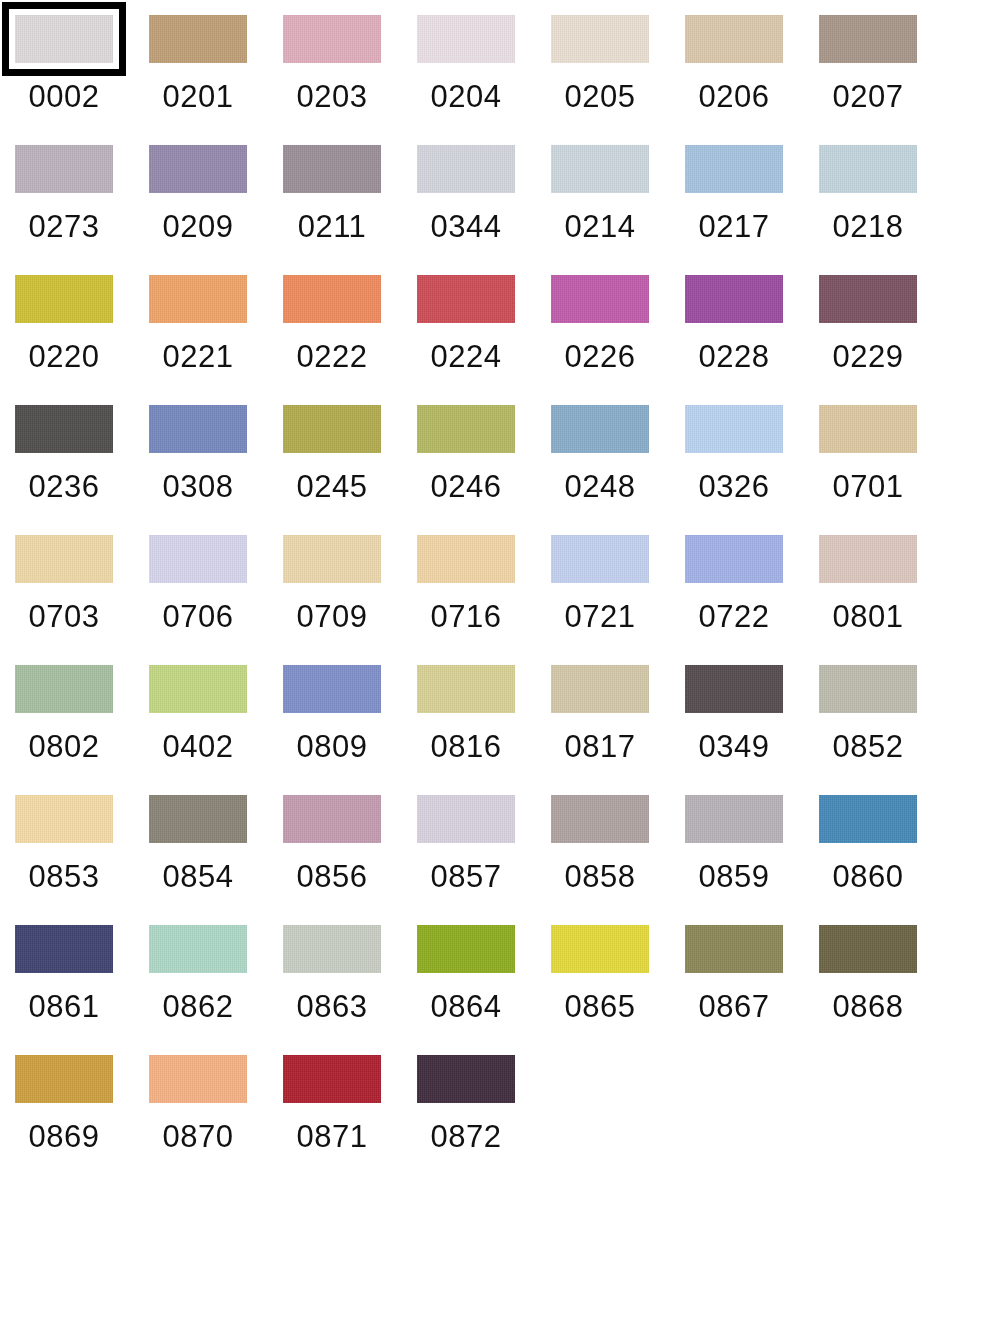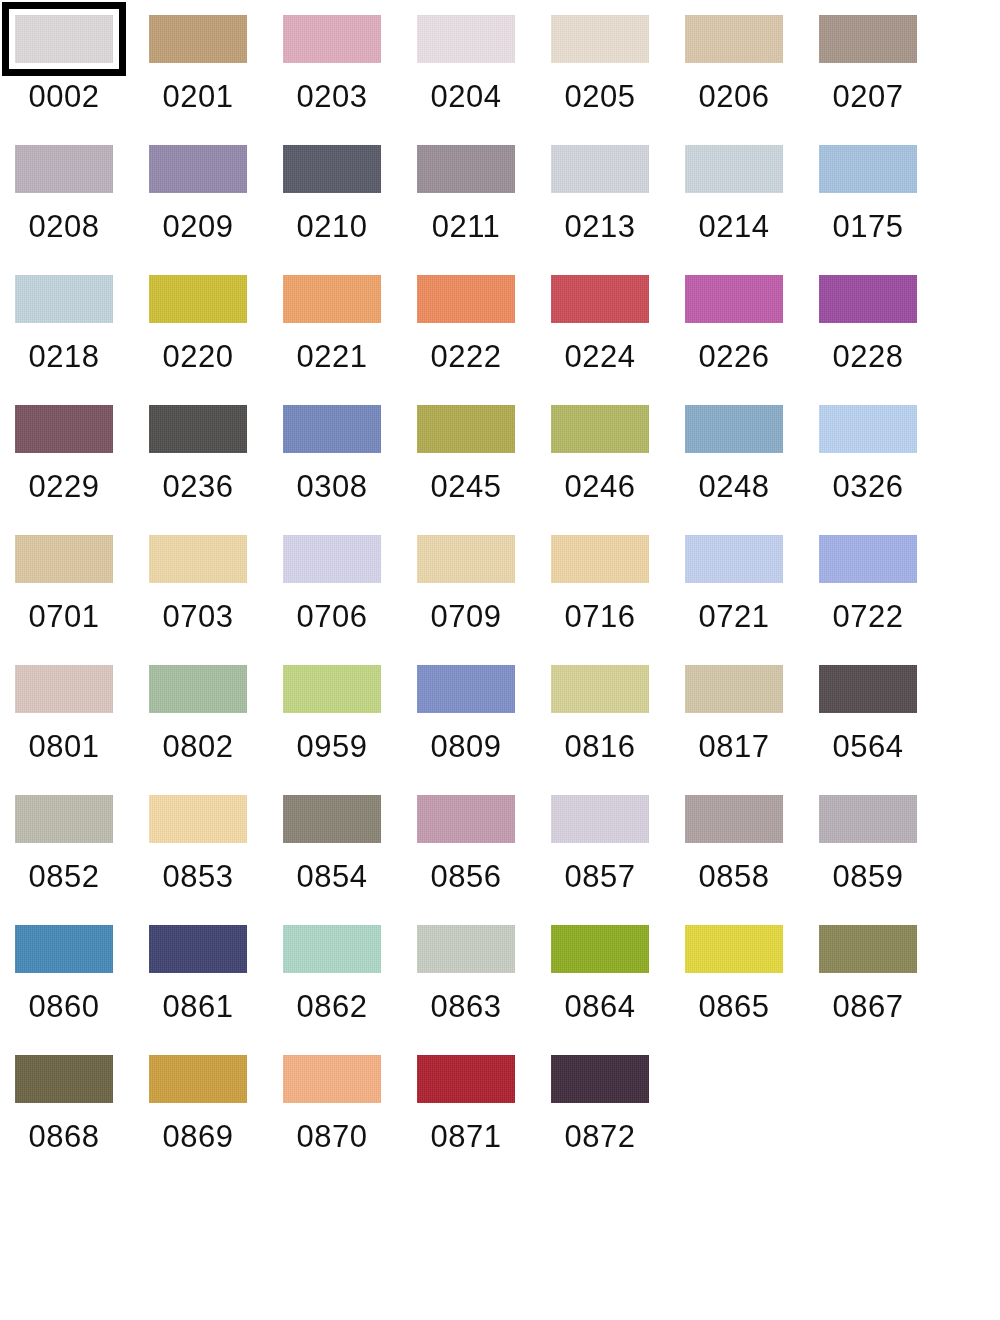--- a/index.html
+++ b/index.html
@@ -137,57 +137,51 @@
     <div class="swatch-cell">
       <div class="swatch-chip-wrap">
         <div class="swatch-chip" style="background-color: rgb(168, 150, 138);"></div>
       </div>
       <div class="swatch-label">0207</div>
     </div>
     <div class="swatch-cell">
       <div class="swatch-chip-wrap">
         <div class="swatch-chip" style="background-color: rgb(188, 178, 189);"></div>
       </div>
-      <div class="swatch-label">0208</div>
+      <div class="swatch-label">0273</div>
     </div>
     <div class="swatch-cell">
       <div class="swatch-chip-wrap">
         <div class="swatch-chip" style="background-color: rgb(148, 137, 172);"></div>
       </div>
       <div class="swatch-label">0209</div>
     </div>
     <div class="swatch-cell">
       <div class="swatch-chip-wrap">
-        <div class="swatch-chip" style="background-color: rgb(87, 90, 103);"></div>
-      </div>
-      <div class="swatch-label">0210</div>
-    </div>
-    <div class="swatch-cell">
-      <div class="swatch-chip-wrap">
         <div class="swatch-chip" style="background-color: rgb(155, 143, 150);"></div>
       </div>
       <div class="swatch-label">0211</div>
     </div>
     <div class="swatch-cell">
       <div class="swatch-chip-wrap">
         <div class="swatch-chip" style="background-color: rgb(211, 214, 221);"></div>
       </div>
-      <div class="swatch-label">0213</div>
+      <div class="swatch-label">0344</div>
     </div>
     <div class="swatch-cell">
       <div class="swatch-chip-wrap">
         <div class="swatch-chip" style="background-color: rgb(204, 215, 222);"></div>
       </div>
       <div class="swatch-label">0214</div>
     </div>
     <div class="swatch-cell">
       <div class="swatch-chip-wrap">
         <div class="swatch-chip" style="background-color: rgb(167, 196, 224);"></div>
       </div>
-      <div class="swatch-label">0175</div>
+      <div class="swatch-label">0217</div>
     </div>
     <div class="swatch-cell">
       <div class="swatch-chip-wrap">
         <div class="swatch-chip" style="background-color: rgb(195, 213, 222);"></div>
       </div>
       <div class="swatch-label">0218</div>
     </div>
     <div class="swatch-cell">
       <div class="swatch-chip-wrap">
         <div class="swatch-chip" style="background-color: rgb(207, 193, 53);"></div>
@@ -317,21 +311,21 @@
     <div class="swatch-cell">
       <div class="swatch-chip-wrap">
         <div class="swatch-chip" style="background-color: rgb(167, 191, 162);"></div>
       </div>
       <div class="swatch-label">0802</div>
     </div>
     <div class="swatch-cell">
       <div class="swatch-chip-wrap">
         <div class="swatch-chip" style="background-color: rgb(195, 215, 131);"></div>
       </div>
-      <div class="swatch-label">0959</div>
+      <div class="swatch-label">0402</div>
     </div>
     <div class="swatch-cell">
       <div class="swatch-chip-wrap">
         <div class="swatch-chip" style="background-color: rgb(127, 143, 201);"></div>
       </div>
       <div class="swatch-label">0809</div>
     </div>
     <div class="swatch-cell">
       <div class="swatch-chip-wrap">
         <div class="swatch-chip" style="background-color: rgb(216, 210, 149);"></div>
@@ -341,21 +335,21 @@
     <div class="swatch-cell">
       <div class="swatch-chip-wrap">
         <div class="swatch-chip" style="background-color: rgb(212, 200, 169);"></div>
       </div>
       <div class="swatch-label">0817</div>
     </div>
     <div class="swatch-cell">
       <div class="swatch-chip-wrap">
         <div class="swatch-chip" style="background-color: rgb(84, 75, 78);"></div>
       </div>
-      <div class="swatch-label">0564</div>
+      <div class="swatch-label">0349</div>
     </div>
     <div class="swatch-cell">
       <div class="swatch-chip-wrap">
         <div class="swatch-chip" style="background-color: rgb(189, 188, 174);"></div>
       </div>
       <div class="swatch-label">0852</div>
     </div>
     <div class="swatch-cell">
       <div class="swatch-chip-wrap">
         <div class="swatch-chip" style="background-color: rgb(245, 219, 167);"></div>

